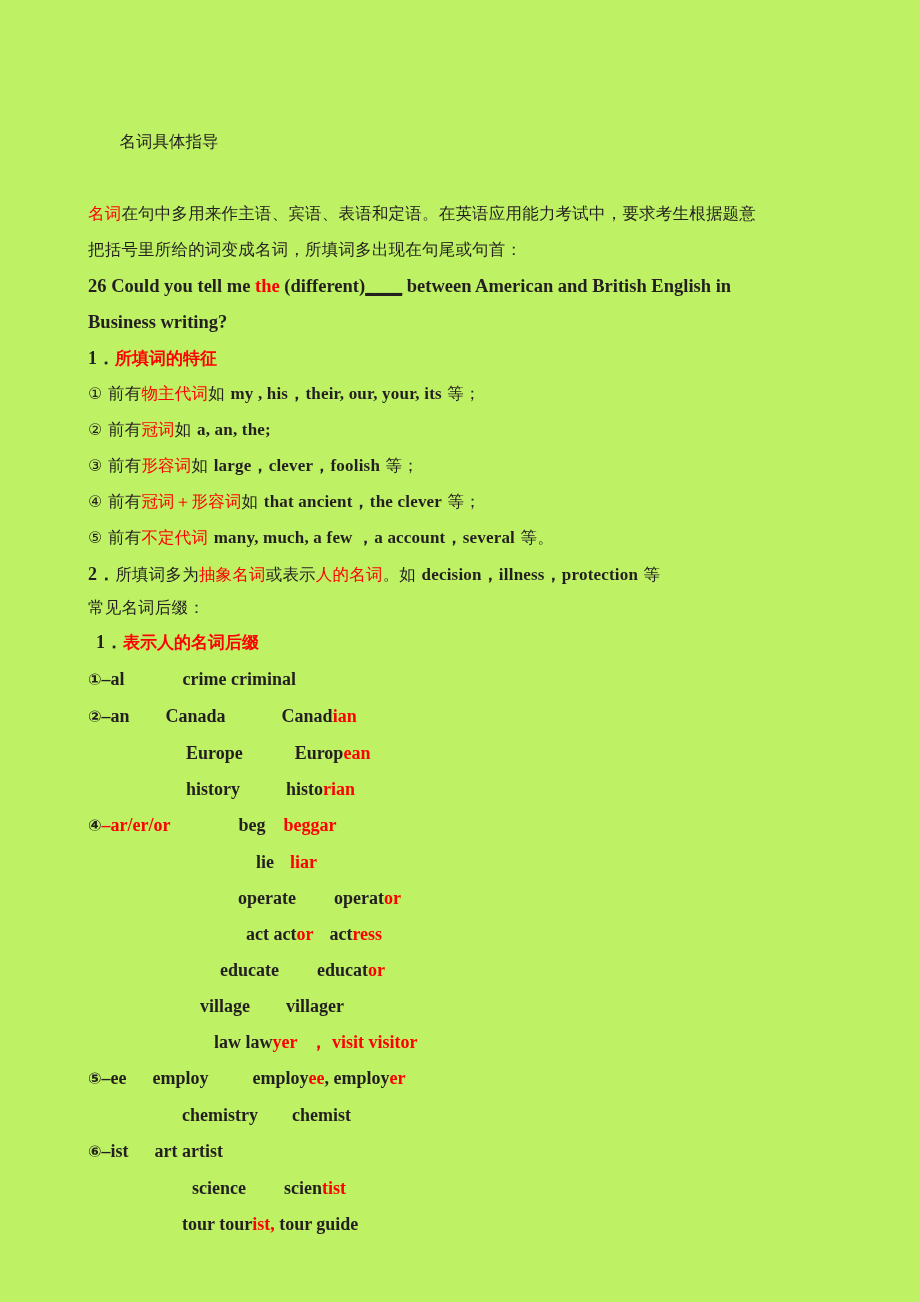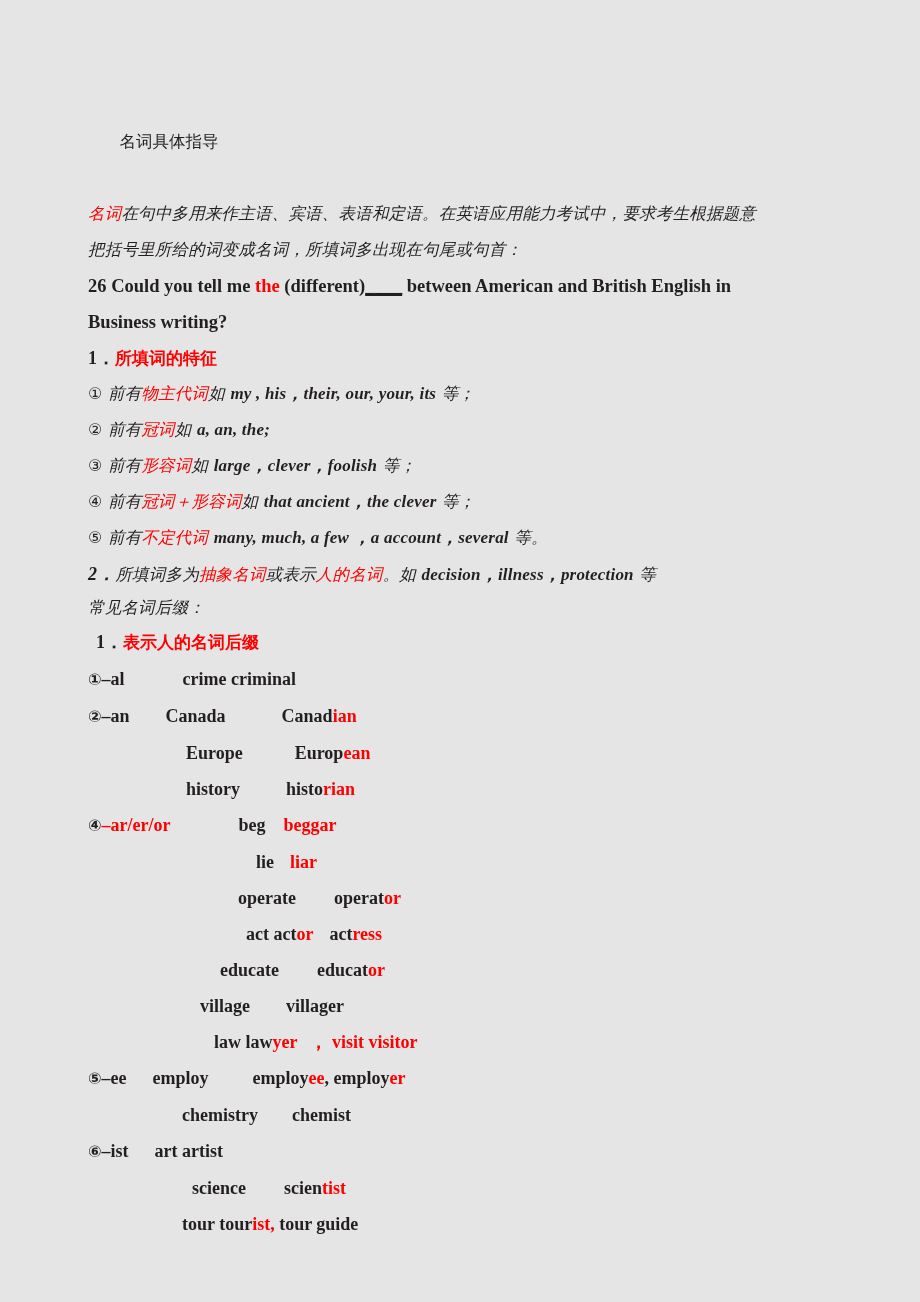--- a/index.html
+++ b/index.html
@@ -16,21 +16,21 @@
     font-family: "Liberation Serif", "DejaVu Serif", serif;
     color: #231f20;
     -webkit-font-smoothing: antialiased;
   }
 
   #page {
     position: absolute;
     left: 0; top: 0;
     width: 920px;
     height: 1302px;
-    background: #e5e5e5;
+    background: #bef264;
   }
 
   .doc {
     position: absolute;
     left: 88px;
     top: 88px;
     width: 748px;
   }
 
   
@@ -43,21 +43,20 @@
 
   .blk { color: #231f20; }
   .red { color: #ff0000; }
 
   
   .cn {
     font-family: "DejaVu Sans", "Liberation Sans", sans-serif;
     font-size: 16.5px;
     font-weight: 400;
     letter-spacing: 0.2px;
-    font-style: italic;
   }
 
   
   .en {
     font-family: "Liberation Serif", "DejaVu Serif", serif;
     font-weight: 700;
     font-size: 17px;
   }
 
   

